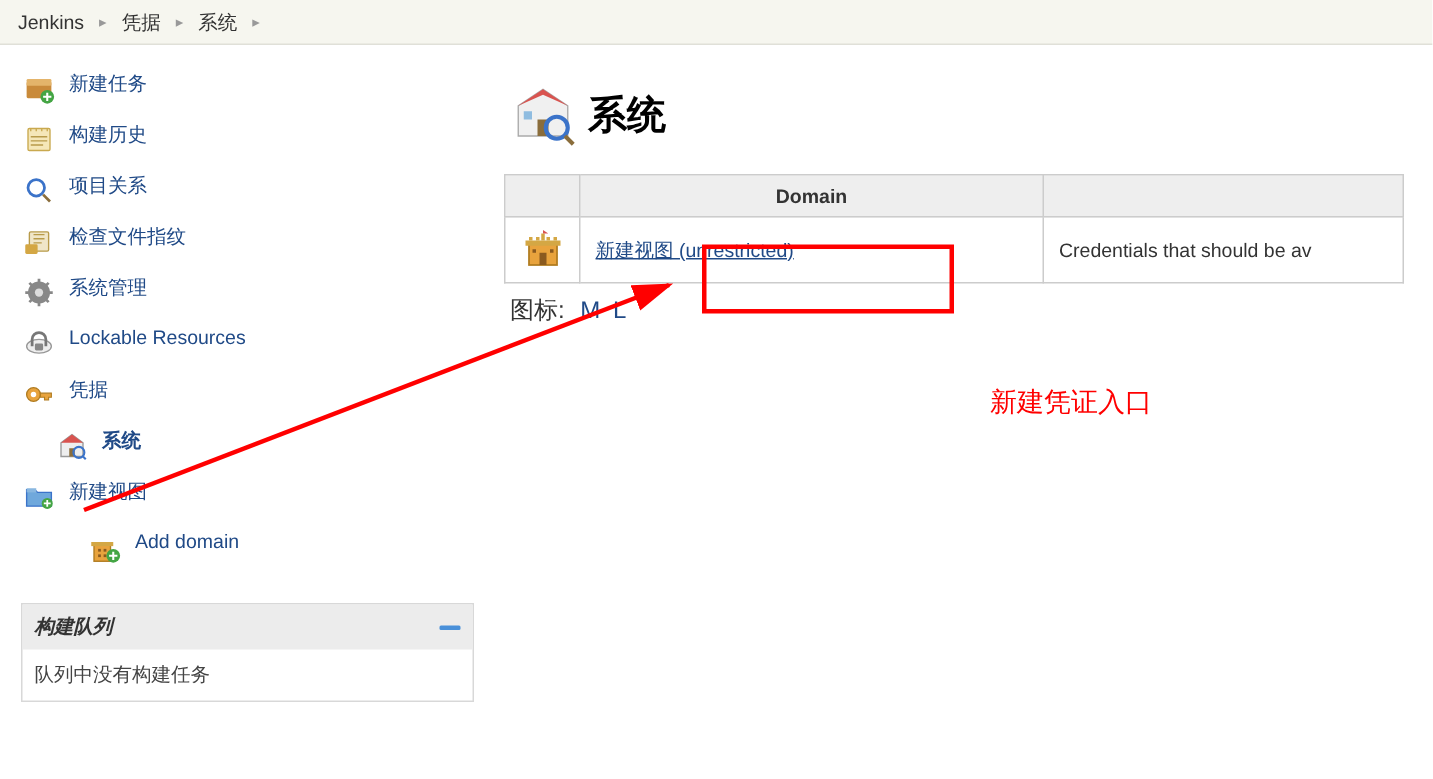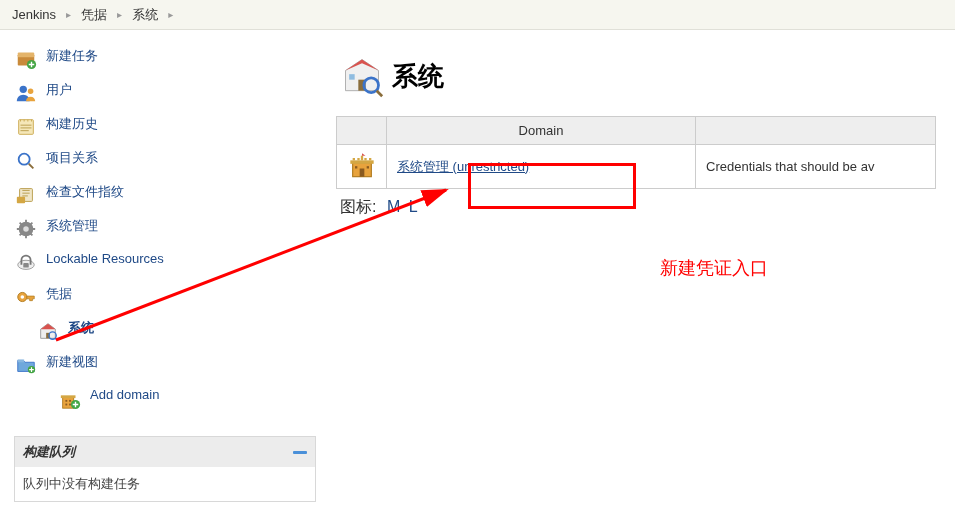--- a/index.html
+++ b/index.html
@@ -30,21 +30,21 @@
     .panel-body { padding: 8px; color: #444; }
     .collapse-icon { width: 14px; height: 3px; background: #4a90d9; border-radius: 1px; cursor: pointer; }
 
     
     .page-title-wrap { display: flex; align-items: center; gap: 8px; margin-left: 10px; margin-bottom: 18px; }
     .page-title-wrap h1 { font-size: 26px; font-weight: bold; color: #000; }
     .title-icon { width: 44px; height: 44px; }
 
     
     table.domain-table { width: 600px; border-collapse: collapse; margin-left: 6px; }
-    table.domain-table th { background: #eee; border: 1px solid #ccc; padding: 6px; font-weight: normal; text-align: center; }
+    table.domain-table th { background: #eee; border: 1px solid #ccc; padding: 6px; font-weight: bold; text-align: center; }
     table.domain-table td { border: 1px solid #ccc; padding: 6px 10px; vertical-align: middle; }
     table.domain-table td.icon-cell { width: 50px; text-align: center; }
     .link-cell a { color: #204a87; text-decoration: underline; cursor: pointer; }
     .desc-cell { color: #333; }
 
     .icon-size-row { margin: 8px 0 0 10px; color: #333; font-size: 16px; }
 
     
     .annotation-text { position: absolute; color: #ff0000; font-size: 18px; font-family: SimSun, serif; left: 660px; top: 256px; }
     .highlight-box { position: absolute; border: 3px solid #ff0000; left: 468px; top: 163px; width: 168px; height: 46px; pointer-events: none; }
@@ -69,31 +69,20 @@
       <li class="side-item">
         <span class="side-icon">
             <svg viewBox="0 0 24 24">
               <rect x="3" y="7" width="18" height="12" rx="1" fill="#c98a3a"></rect>
               <rect x="3" y="5" width="18" height="5" rx="1" fill="#e4b46a"></rect>
               <circle cx="18" cy="18" r="5" fill="#44a544"></circle>
               <path d="M18 15v6M15 18h6" stroke="#fff" stroke-width="1.5"></path>
             </svg>
           </span>
         <a class="lbl">新建任务</a>
-      </li>
-      <li class="side-item">
-        <span class="side-icon">
-            <svg viewBox="0 0 24 24">
-              <circle cx="9" cy="8" r="4" fill="#3b73c9"></circle>
-              <path d="M2 21c0-4 3-7 7-7s7 3 7 7" fill="#3b73c9"></path>
-              <circle cx="17" cy="10" r="3" fill="#e8a33d"></circle>
-              <path d="M12 21c0-3 2-5 5-5s5 2 5 5" fill="#e8a33d"></path>
-            </svg>
-          </span>
-        <a class="lbl">用户</a>
       </li>
       <li class="side-item">
         <span class="side-icon">
             <svg viewBox="0 0 24 24">
               <rect x="4" y="4" width="16" height="16" rx="1" fill="#f5e7b8" stroke="#c9a94f"></rect>
               <path d="M6 4v2M10 4v2M14 4v2M18 4v2" stroke="#c9a94f"></path>
               <path d="M6 10h12M6 13h12M6 16h9" stroke="#b89b4a" stroke-width="1"></path>
             </svg>
           </span>
         <a class="lbl">构建历史</a>
@@ -228,21 +217,21 @@
                   <rect x="14" y="6" width="2" height="2" fill="#d4a744"></rect>
                   <rect x="18" y="6" width="2" height="2" fill="#d4a744"></rect>
                   <rect x="10" y="15" width="4" height="7" fill="#8a5a1f"></rect>
                   <rect x="6" y="13" width="2" height="2" fill="#8a5a1f"></rect>
                   <rect x="16" y="13" width="2" height="2" fill="#8a5a1f"></rect>
                   <path d="M11 4h2v4h-2z" fill="#d4a744"></path>
                   <path d="M12 2l3 2h-3z" fill="#d9534f"></path>
                 </svg></span>
           </td>
           <td class="link-cell">
-            <a>系统管理 (unrestricted)</a>
+            <a>新建视图 (unrestricted)</a>
           </td>
           <td class="desc-cell">Credentials that should be av</td>
         </tr>
       </tbody>
     </table>
 
     <div class="icon-size-row">
       <span>图标:</span>
       <a style="color:#204a87;margin-left:6px">M</a>
       <a style="color:#204a87;margin-left:4px">L</a>

